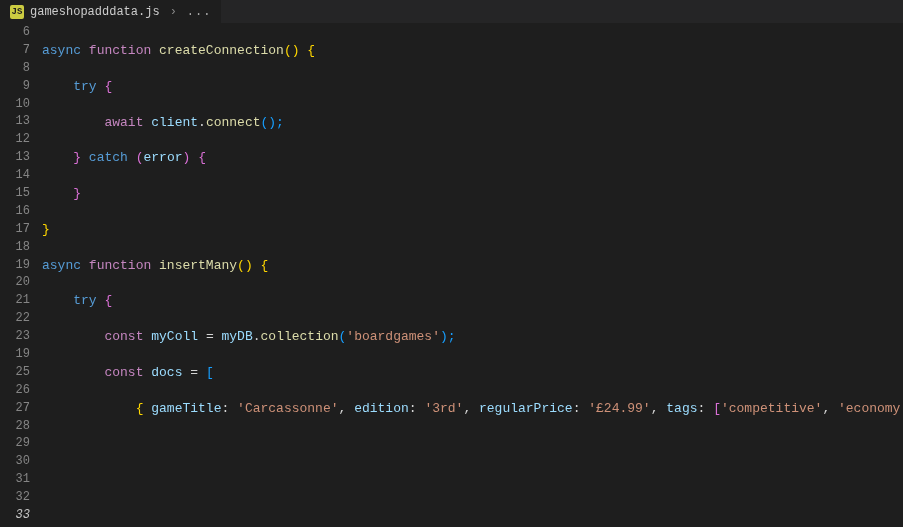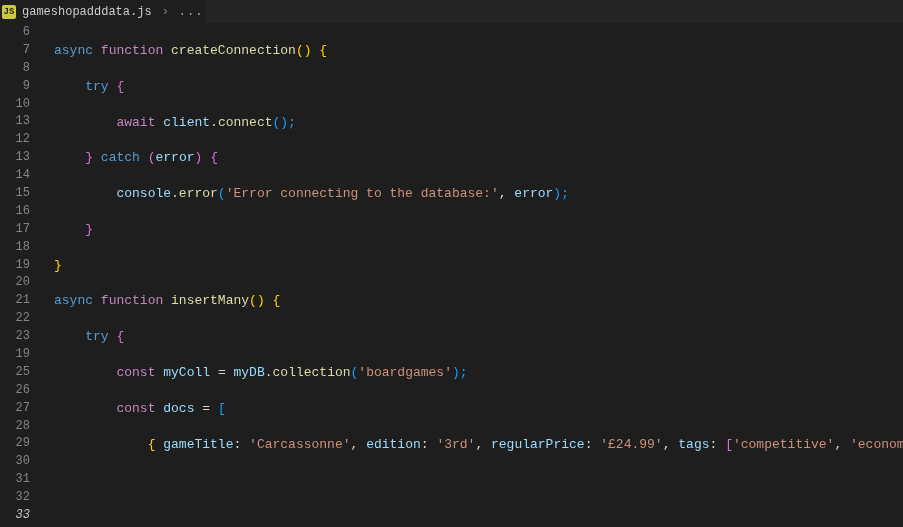--- a/index.html
+++ b/index.html
@@ -18,21 +18,21 @@
     display:flex;
     align-items:center;
     border-bottom:1px solid #00000030;
     font-size:12px;
     color:#cccccc;
   }
   .tab {
     display:flex;
     align-items:center;
     gap:6px;
-    padding:0 2px;
+    padding:0 10px;
     height:100%;
     background:#1e1e1e;
   }
   .lang-icon {
     width:14px;height:14px;
     background:#cbcb41;
     color:#1e1e1e;
     font-size:9px;
     font-weight:bold;
     display:flex;
@@ -57,21 +57,21 @@
     user-select:none;
     font-size:12px;
   }
   .gutter div { height:17.9px; }
   .code {
     flex:1;
     white-space:pre;
     position:relative;
     overflow:hidden;
   }
-  .line { height:17.9px;margin-left:12px; }
+  .line { height:17.9px; }
   .kw1 { color:#569cd6; }           
   .kw2 { color:#c586c0; }           
   .fn  { color:#dcdcaa; }           
   .var { color:#9cdcfe; }           
   .prop{ color:#9cdcfe; }           
   .str { color:#ce9178; }           
   .pun { color:#d4d4d4; }           
   .par { color:#ffd700; }           
   .brk0{ color:#ffd700; }           
   .brk1{ color:#da70d6; }           
@@ -120,21 +120,20 @@
       <div>30</div>
       <div>31</div>
       <div>32</div>
       <div style="color: rgb(198, 198, 198); font-style: italic;">33</div>
     </div>
   <div class="code">
 <div class="line"><span class="kw1">async</span> <span class="kwret">function</span> <span class="fn">createConnection</span><span class="par">()</span> <span class="brk0">{</span></div>
 <div class="line">    <span class="kw1">try</span> <span class="brk1">{</span></div>
 <div class="line">        <span class="kw2">await</span> <span class="var">client</span><span class="pun">.</span><span class="fn">connect</span><span class="brk2">();</span></div>
 <div class="line">    <span class="brk1">}</span> <span class="kw1">catch</span> <span class="brk1">(</span><span class="var">error</span><span class="brk1">)</span> <span class="brk1">{</span></div>
-<div class="line">        <span class="var">console</span><span class="pun">.</span><span class="fn">error</span><span class="brk2">(</span><span class="str">'Error connecting to the database:'</span><span class="pun">,</span> <span class="var">error</span><span class="brk2">);</span></div>
 <div class="line">    <span class="brk1">}</span></div>
 <div class="line"><span class="brk0">}</span></div>
 <div class="line"><span class="kw1">async</span> <span class="kwret">function</span> <span class="fn">insertMany</span><span class="par">()</span> <span class="brk0">{</span></div>
 <div class="line">    <span class="kw1">try</span> <span class="brk1">{</span></div>
 <div class="line">        <span class="kw2">const</span> <span class="var">myColl</span> <span class="op">=</span> <span class="var">myDB</span><span class="pun">.</span><span class="fn">collection</span><span class="brk2">(</span><span class="str">'boardgames'</span><span class="brk2">);</span></div>
 <div class="line">        <span class="kw2">const</span> <span class="var">docs</span> <span class="op">=</span> <span class="brk2">[</span></div>
 <div class="line">            <span class="brk0">{</span> <span class="prop">gameTitle</span><span class="pun">:</span> <span class="str">'Carcassonne'</span><span class="pun">,</span> <span class="prop">edition</span><span class="pun">:</span> <span class="str">'3rd'</span><span class="pun">,</span> <span class="prop">regularPrice</span><span class="pun">:</span> <span class="str">'£24.99'</span><span class="pun">,</span> <span class="prop">tags</span><span class="pun">:</span> <span class="brk1">[</span><span class="str">'competitive'</span><span class="pun">,</span> <span class="str">'economy'</span> </div>
 
 
 

